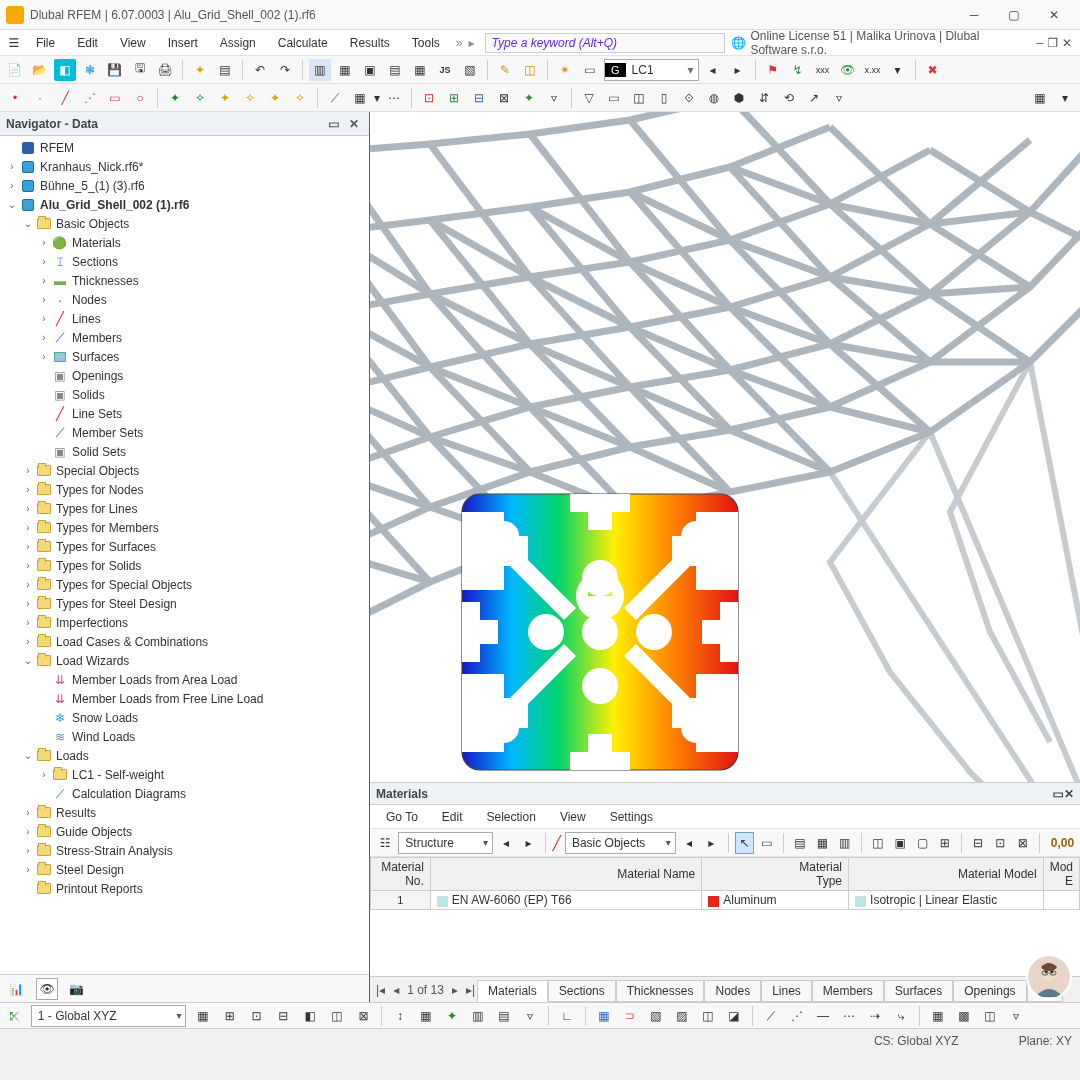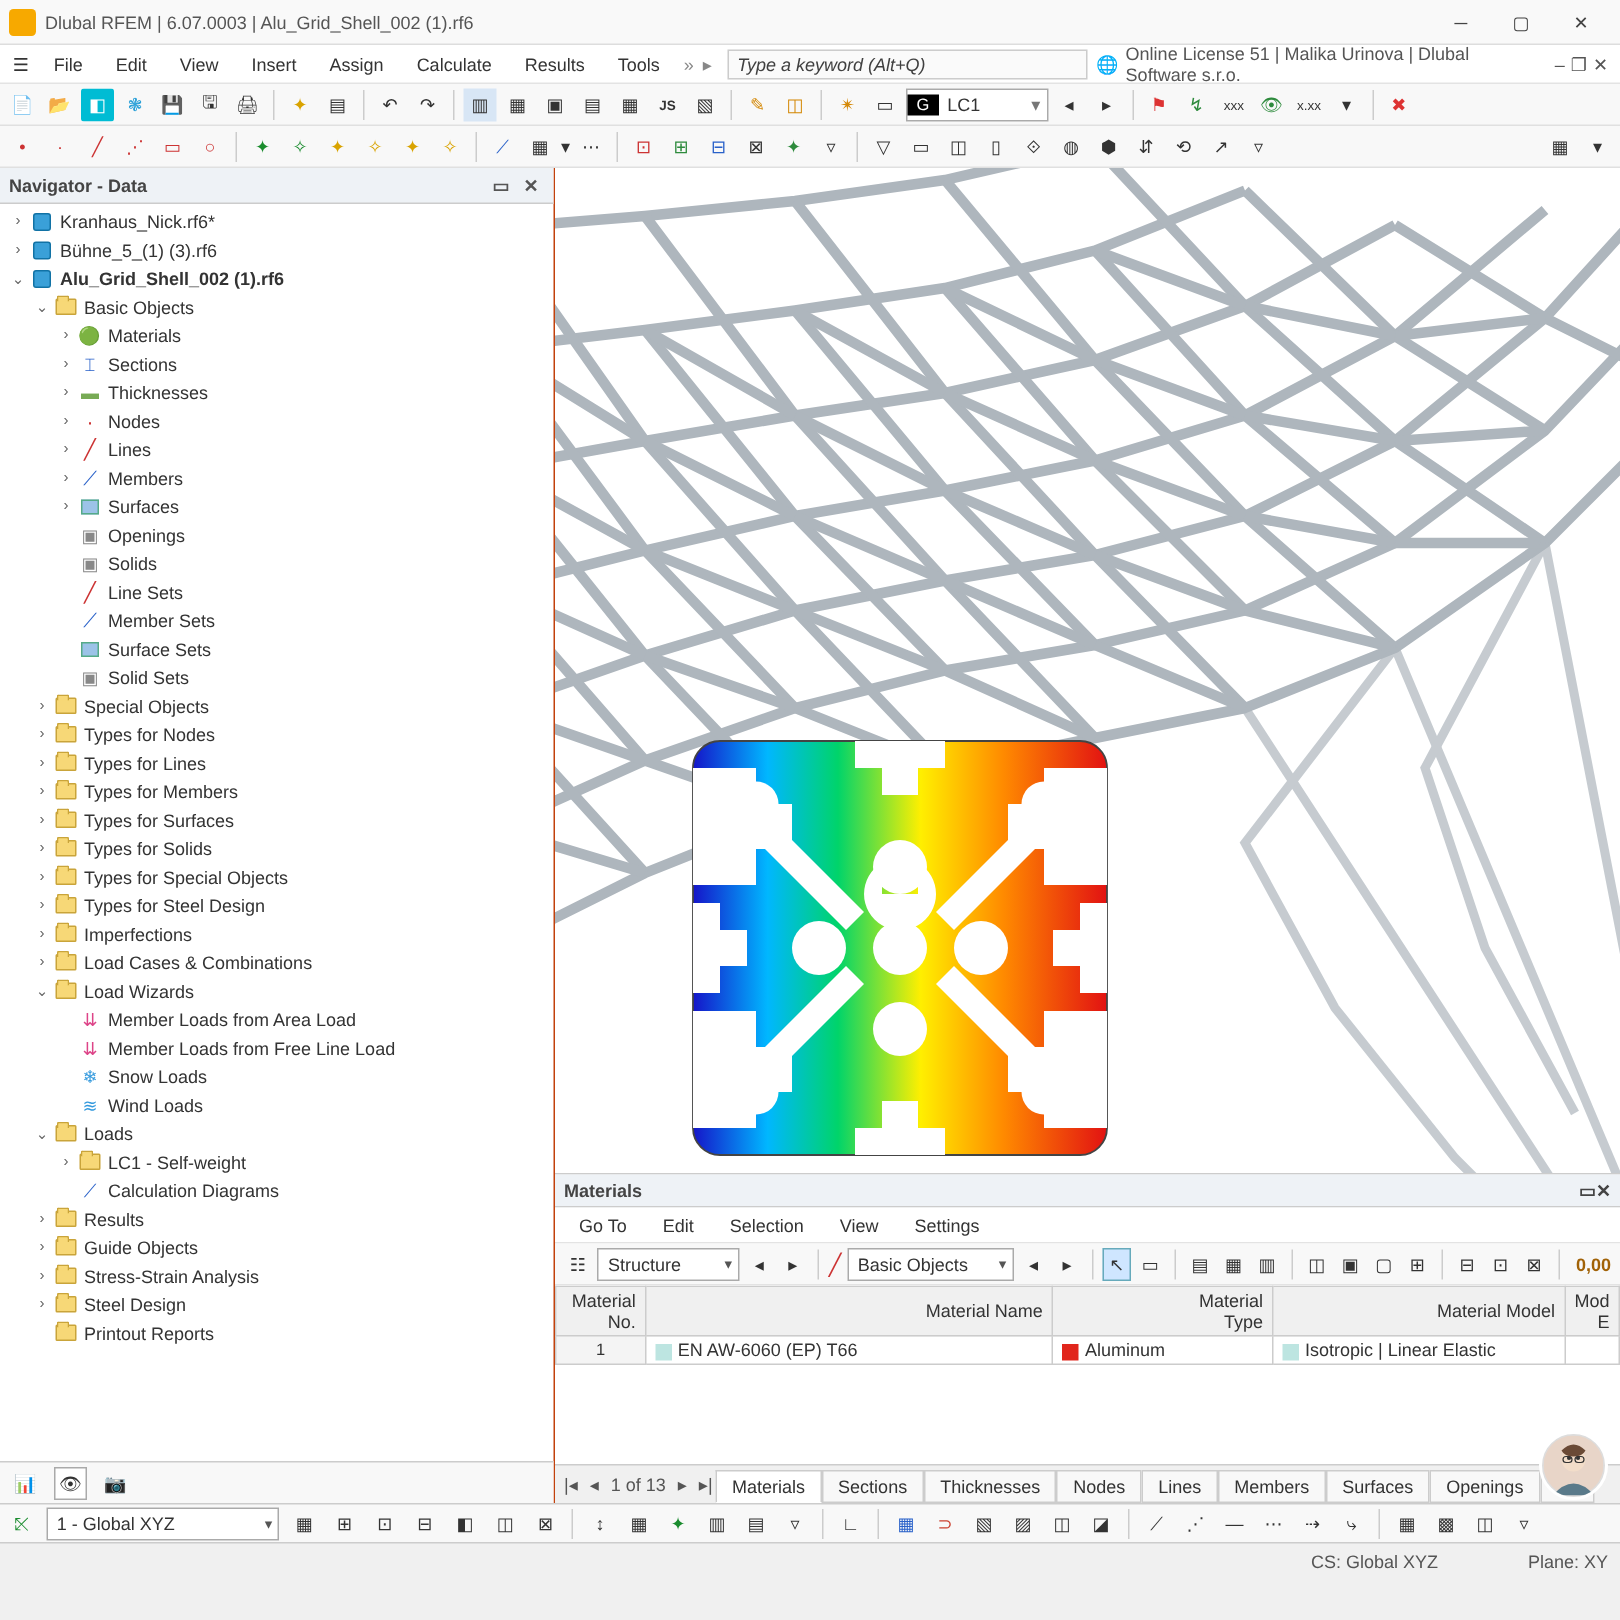--- a/index.html
+++ b/index.html
@@ -4,21 +4,21 @@
 <style>
 * { margin:0; padding:0; box-sizing:border-box; font-family:"Segoe UI",Arial,sans-serif; font-size:12px; }
 body { width:1080px; height:1080px; background:#f0f0f0; overflow:hidden; color:#333; }
 .titlebar { height:30px; background:#f9f9f9; display:flex; align-items:center; padding:0 6px; border-bottom:1px solid #ddd; }
 .titlebar .ico { width:18px; height:18px; margin-right:6px; background:#f7a900;border-radius:3px; }
 .titlebar .t { flex:0 0 auto; color:#555; }
 .titlebar .spacer { flex:1; }
 .winbtn { width:40px; height:28px; display:flex; align-items:center; justify-content:center; color:#444; cursor:pointer; }
 .menubar { height:26px; background:#fff; display:flex; align-items:center; padding:0 4px; border-bottom:1px solid #e3e3e3; gap:2px; }
 .mitem { padding:3px 10px; cursor:pointer; }
-.searchbox { flex:0 0 auto;margin-left:8px;width:240px;height:20px;border:1px solid #ccc;background:#fafafa;padding:0 6px;color:#404040;display:flex;align-items:center;font-style:italic;}
+.searchbox { flex:0 0 auto;margin-left:8px;width:240px;height:20px;border:1px solid #ccc;background:#fafafa;padding:0 6px;color:#6d28d9;display:flex;align-items:center;font-style:italic;}
 .license { margin-left:auto; color:#555; padding-right:8px;}
 .docctl { display:flex; gap:4px; padding-right:4px;}
 .docctl span{cursor:pointer;color:#555;}
 .toolbar { height:28px; background:#f8f8f8; border-bottom:1px solid #e0e0e0; display:flex; align-items:center; padding:0 4px; gap:3px; overflow:hidden; }
 .tbtn { width:22px; height:22px; display:flex; align-items:center; justify-content:center; border:1px solid transparent;cursor:pointer; position:relative;}
 .tsep { width:1px; height:20px; background:#ccc; margin:0 3px; }
 .lcbox{display:flex;align-items:center;height:22px;background:#fff;border:1px solid #aaa;}
 .lcbox .g{background:#000;color:#fff;padding:1px 6px;font-size:11px;}
 .lcbox .txt{padding:0 30px 0 6px;}
 .main { display:flex; height:calc(1080px - 30px - 26px - 28px - 28px - 28px - 24px - 26px); }
@@ -189,20 +189,27 @@
 
   <div class="navwrap">
     <div class="navhead">
       <span>Navigator - Data</span>
       <div class="spacer"></div>
       <div class="pb">▭</div>
       <div class="pb">✕</div>
     </div>
     <div class="tree" id="tree">
         <div class="trow" style="padding-left: 4px;">
+          <span class="tw"></span>
+          <span class="tico">
+            <span class="ficon" style="background:#2c5fa5;"></span>
+          </span>
+          <span>RFEM</span>
+        </div>
+        <div class="trow" style="padding-left: 4px;">
           <span class="tw">›</span>
           <span class="tico">
             <span class="ficon" style="background:#3aa0d8;border:1px solid #1172a5;"></span>
           </span>
           <span>Kranhaus_Nick.rf6*</span>
         </div>
         <div class="trow" style="padding-left: 4px;">
           <span class="tw">›</span>
           <span class="tico">
             <span class="ficon" style="background:#3aa0d8;border:1px solid #1172a5;"></span>
@@ -292,27 +299,20 @@
             <span style="color:#c33;font-size:13px;">╱</span>
           </span>
           <span>Line Sets</span>
         </div>
         <div class="trow" style="padding-left: 36px;">
           <span class="tw"></span>
           <span class="tico">
             <span style="color:#2961c9;font-size:13px;">⟋</span>
           </span>
           <span>Member Sets</span>
-        </div>
-        <div class="trow" style="padding-left: 36px;">
-          <span class="tw"></span>
-          <span class="tico">
-            <span style="background:#9cc3e8;width:12px;height:10px;display:inline-block;border:1px solid #5a8;"></span>
-          </span>
-          <span>Surface Sets</span>
         </div>
         <div class="trow" style="padding-left: 36px;">
           <span class="tw"></span>
           <span class="tico">
             <span style="color:#888;">▣</span>
           </span>
           <span>Solid Sets</span>
         </div>
         <div class="trow" style="padding-left: 20px;">
           <span class="tw">›</span>

